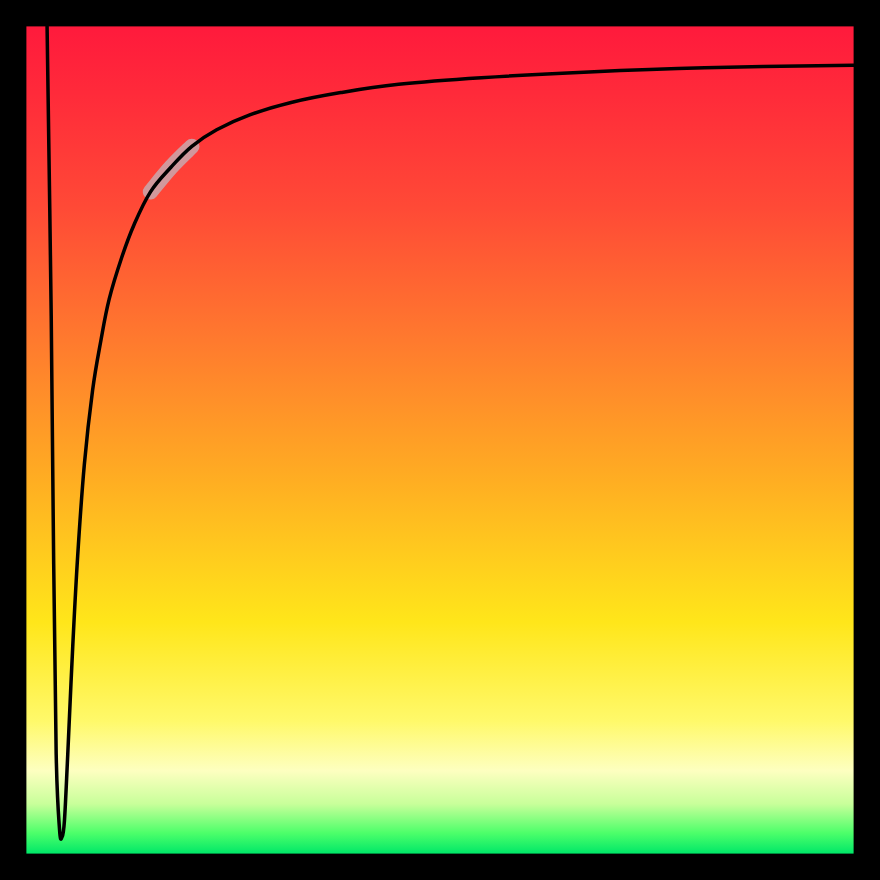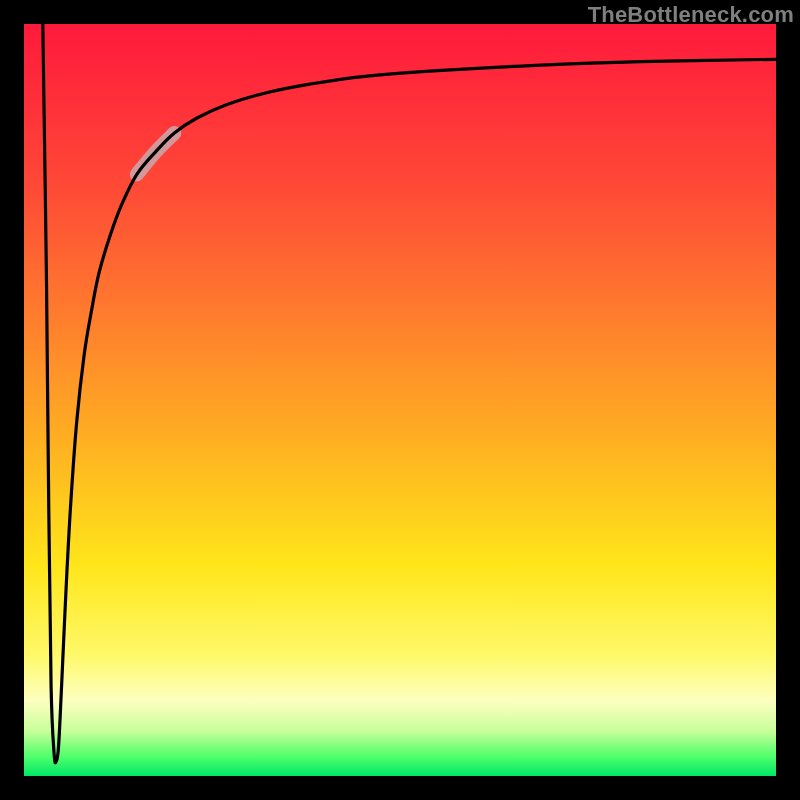--- a/index.html
+++ b/index.html
@@ -58,21 +58,20 @@
     top: 24px;
     width: 752px;
     height: 752px;
     overflow: visible;
   }
 </style>
 </head>
 <body>
 
 <div class="frame">
-  <div class="watermark">TheBottleneck.com</div>
 
   <div class="plot-area"></div>
 
   <svg class="curve-layer" viewBox="0 0 752 752">
     <path d="M 112.8 150.39999999999998 C 116.184 146.33919999999998, 124.832 135.28480000000005, 131.6 127.84000000000003 C 138.368 120.39520000000003, 147.016 112.42399999999998, 150.4 109.03999999999996" stroke="#c9a8ae" stroke-width="14" stroke-linecap="round" fill="none" opacity="0.85"></path>
     <path d="M 18.8 0 C 19.4768 47.376, 21.47712 175.216, 22.56 263.2 C 23.642879999999998 351.18399999999997, 24.00384 417.05920000000003, 24.816000000000003 488.8 C 25.628160000000005 560.5408, 26.124480000000002 618.4448, 27.072000000000003 661.76 C 28.019520000000004 705.0752, 29.13248 715.904, 30.080000000000002 729.44 C 31.027520000000003 742.9760000000001, 31.52384 738.3136000000001, 32.336 736.96 C 33.14816 735.6064, 33.64448 735.456, 34.592 721.92 C 35.539519999999996 708.3839999999999, 36.2464 690.1856, 37.6 661.76 C 38.9536 633.3344, 40.48768 596.4864, 42.111999999999995 564 C 43.73631999999999 531.5136, 44.72896 511.05920000000003, 46.624 481.28000000000003 C 48.519040000000004 451.5008, 50.203520000000005 425.632, 52.64000000000001 398.56 C 55.07648000000001 371.488, 57.4528 351.18399999999997, 60.160000000000004 330.87999999999994 C 62.867200000000004 310.5759999999999, 64.97279999999999 300.64959999999996, 67.67999999999999 285.76 C 70.38719999999999 270.8704, 71.816 261.69599999999997, 75.2 248.15999999999997 C 78.584 234.62399999999997, 82.4192 222.74240000000006, 86.48 210.56000000000006 C 90.5408 198.37760000000006, 93.0224 191.30880000000002, 97.76 180.48000000000002 C 102.4976 169.65120000000002, 106.7088 159.87519999999998, 112.8 150.39999999999998 C 118.8912 140.92479999999998, 124.832 135.28480000000005, 131.6 127.84000000000003 C 138.368 120.39520000000003, 142.9552 115.13119999999996, 150.4 109.03999999999996 C 157.84480000000002 102.94879999999996, 163.4848 99.14368, 172.96 94 C 182.4352 88.85632, 190.85760000000002 84.93087999999993, 203.04000000000002 80.46399999999994 C 215.22240000000002 75.99711999999995, 225.7504 72.83872000000008, 240.64000000000001 69.18400000000008 C 255.52960000000002 65.52928000000009, 268.16319999999996 63.13791999999999, 285.76 60.15999999999997 C 303.3568 57.18207999999995, 315.3888 55.076479999999975, 338.40000000000003 52.639999999999986 C 361.41120000000006 50.20352, 382.46720000000005 48.65440000000002, 413.6 46.624000000000024 C 444.7328 44.59360000000003, 474.81280000000004 42.98432000000001, 511.36 41.360000000000014 C 547.9072 39.735680000000016, 573.3248 38.68288000000002, 616.64 37.60000000000002 C 659.9552 36.51712000000003, 727.6351999999999 35.75008000000005, 752 35.34400000000005" stroke="#000" stroke-width="3.2" stroke-linecap="round" stroke-linejoin="round" fill="none"></path>
   </svg>
 </div>
 
 </body></html>

